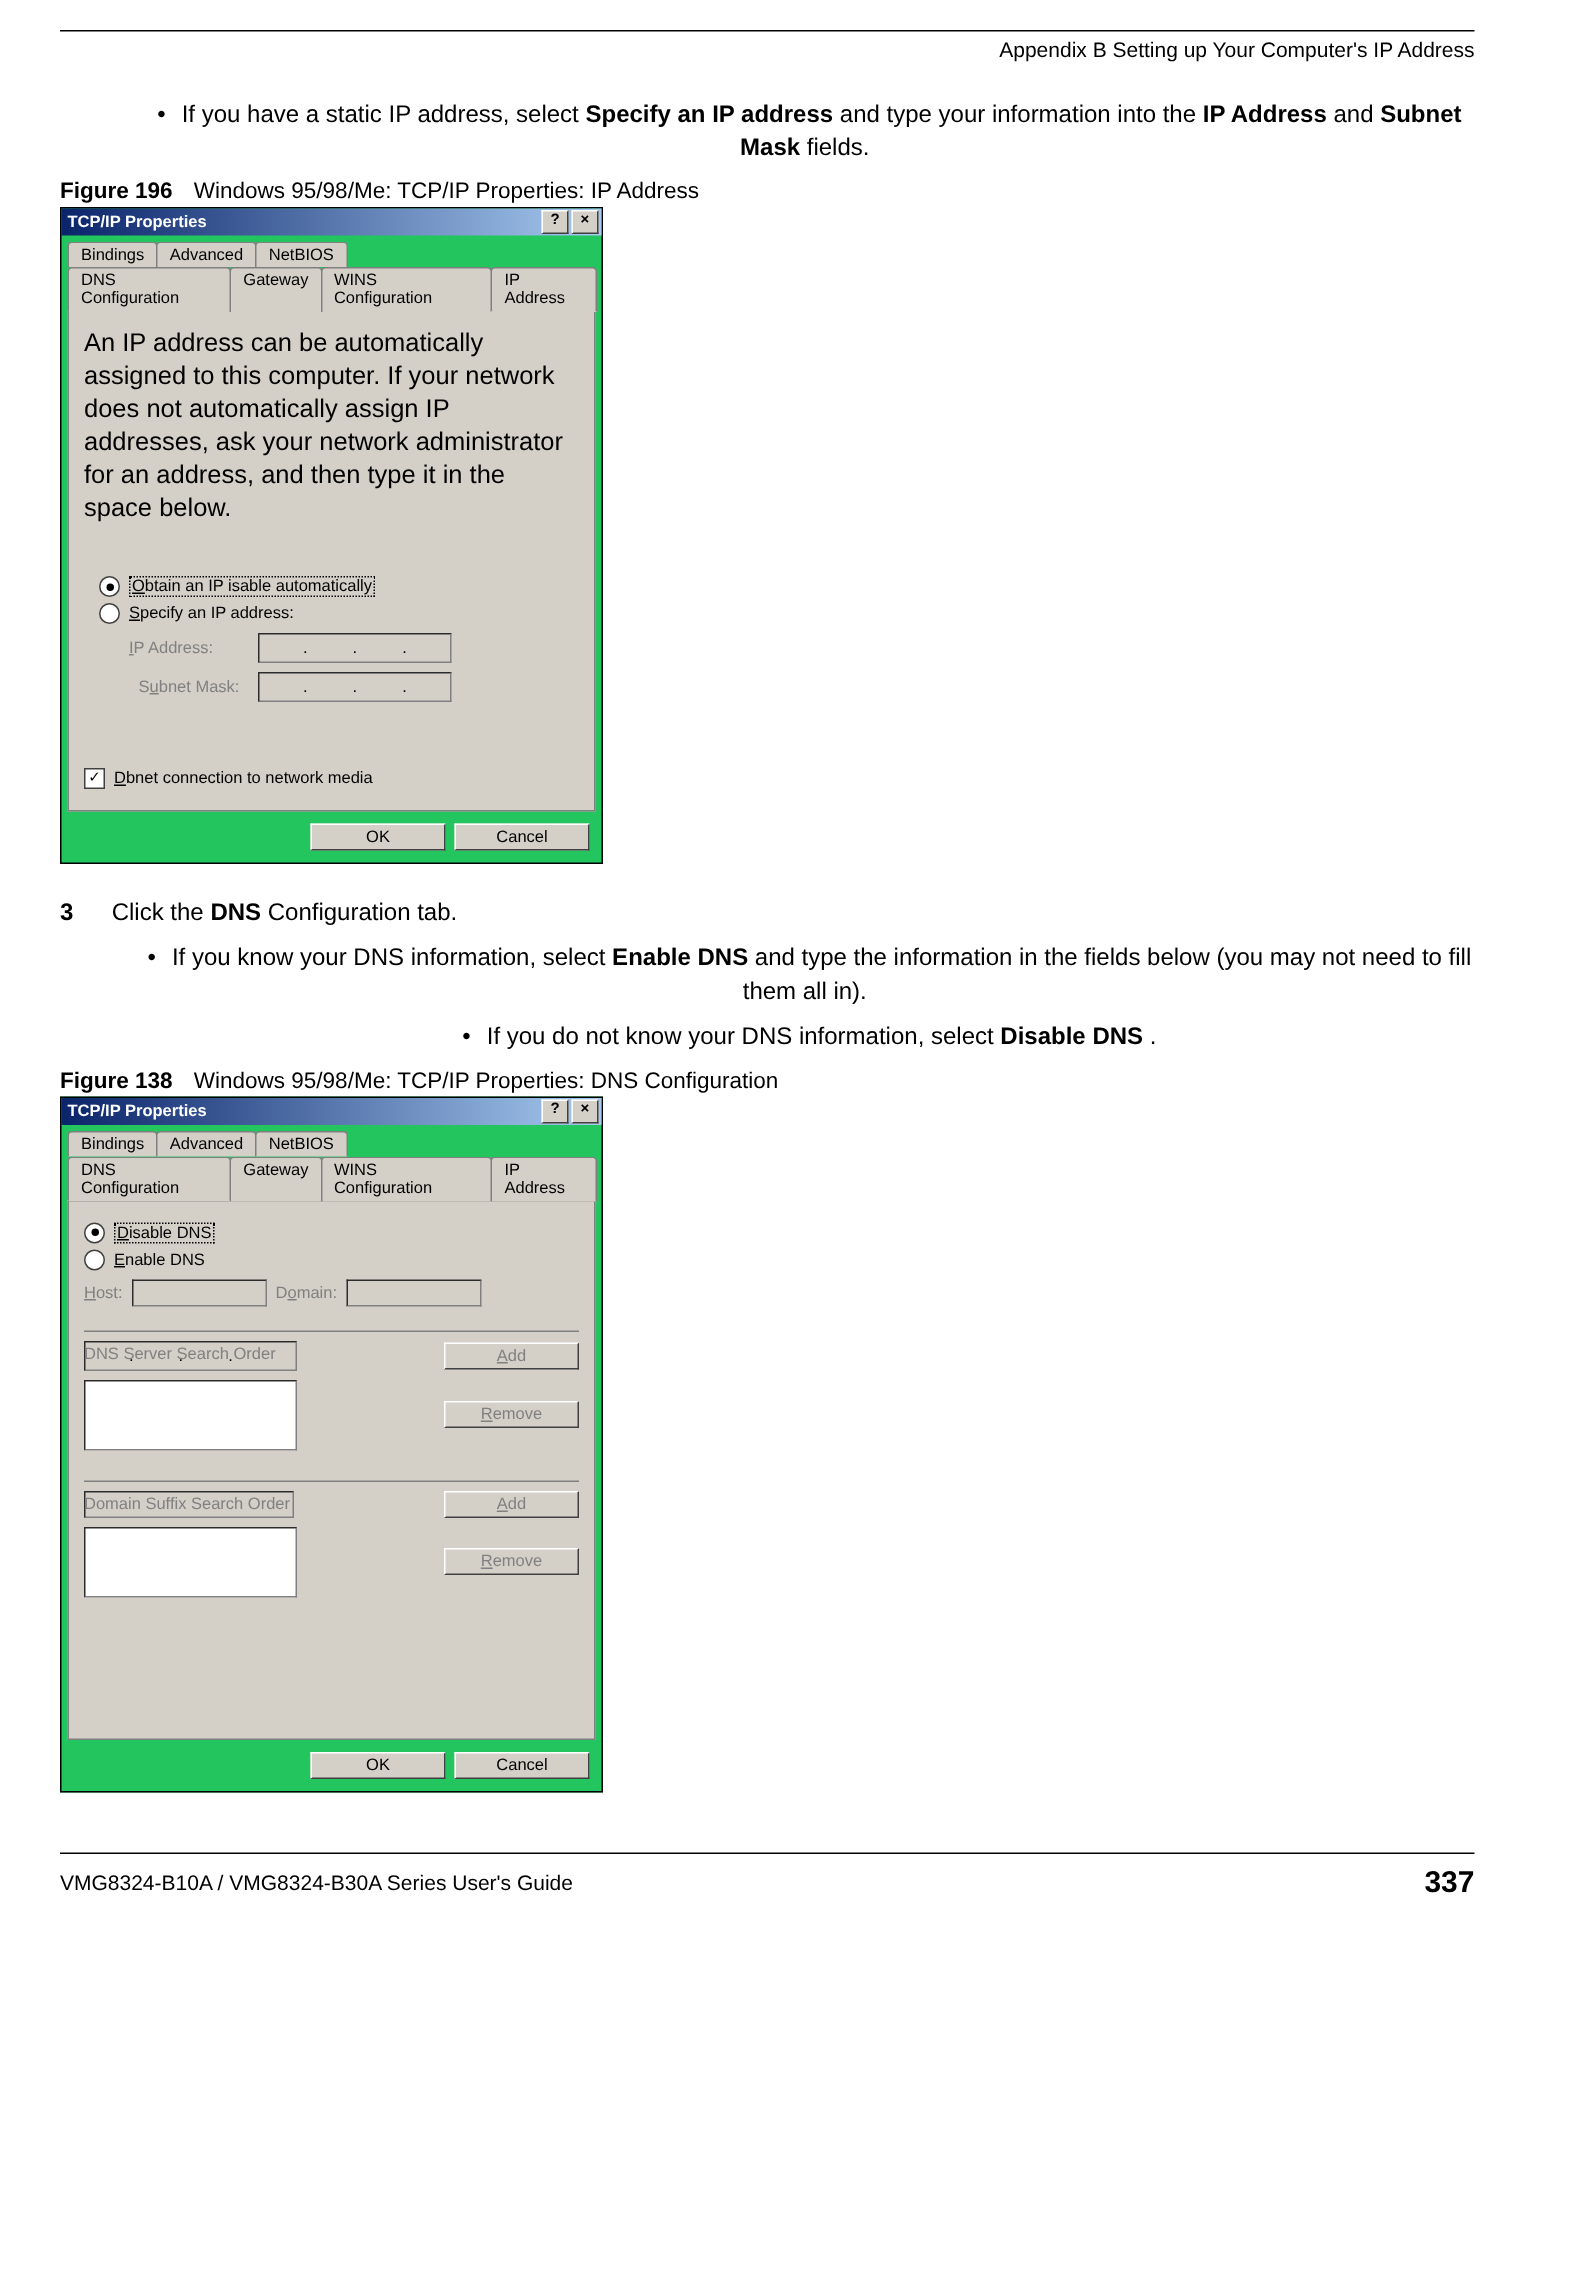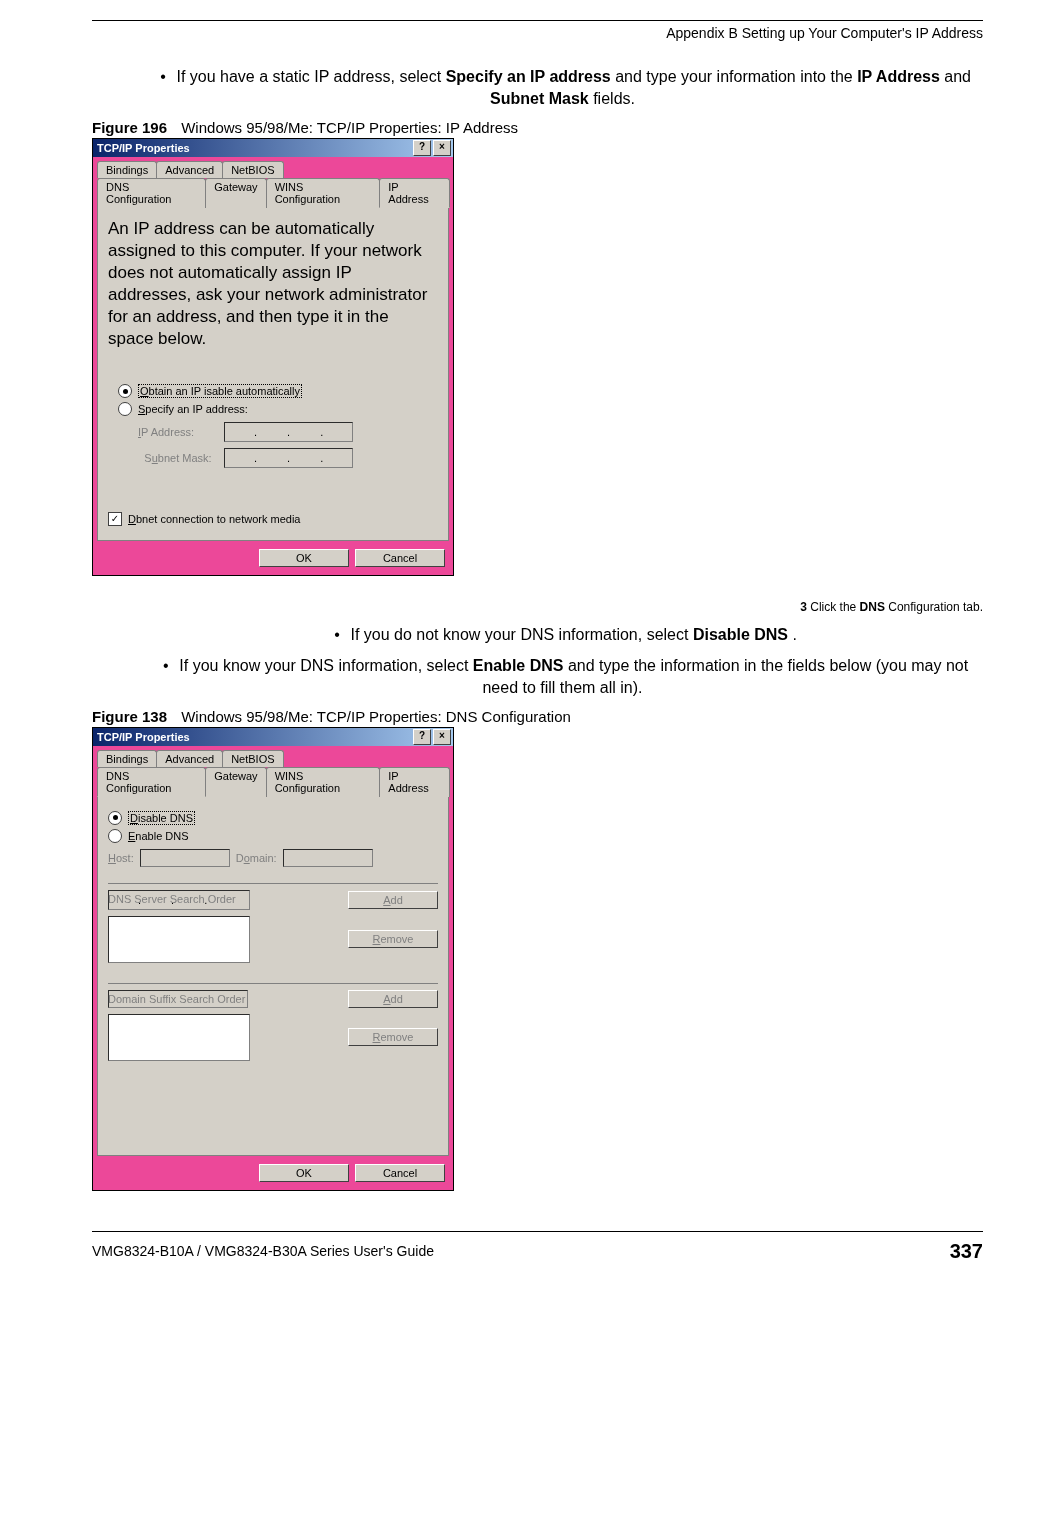--- a/index.html
+++ b/index.html
@@ -3,21 +3,21 @@
 <meta charset="utf-8">
 <style>
   body {
     margin: 0;
     font-family: Arial, Helvetica, sans-serif;
     background: #fff;
     color: #000;
     width: 1063px;
   }
   .page {
-    padding: 20px 80px 20px 92px;
+    padding: 20px 80px 20px 40px;
     box-sizing: border-box;
   }
   .top-rule {
     border-top: 1px solid #000;
     margin-bottom: 4px;
   }
   .header {
     text-align: right;
     font-size: 14px;
     margin-bottom: 25px;
@@ -30,29 +30,28 @@
     text-align: center;
   }
   .bullet-line .dot { display:inline-block; width:18px; }
   .figure-caption {
     font-size: 15px;
     font-weight: bold;
     margin: 6px 0 2px 0;
   }
   .figure-caption .fignum { font-weight: bold; margin-right:10px;}
   .step-line {
-    font-size: 12px;
+    font-size: 16px;
     margin: 14px 0 10px 0;
-    text-align: right;
   }
   .step-line .stepnum { font-weight: bold; display:inline-block; width:30px; }
   .win-dialog {
     width: 360px;
     border: 1px solid #000;
-    background: #ec4899;
+    background: #22c55e;
     font-family: Tahoma, Arial, sans-serif;
     font-size: 11px;
     margin-bottom: 24px;
   }
   .titlebar {
     background: linear-gradient(to right, #0a246a, #a6caf0);
     color: #fff;
     font-weight: bold;
     font-size: 11px;
     height: 18px;
@@ -257,29 +256,29 @@
 
   <div class="step-line">
     <span class="stepnum">3</span>
     <span>Click the </span>
     <b>DNS</b>
     <span> Configuration tab.</span>
   </div>
 
   <div class="bullet-line">
     <span class="dot">•</span>
+    <span>If you know your DNS information, select </span>
+    <b>Enable DNS</b>
+    <span> and type the information in the fields below (you may not need to fill them all in).</span>
+  </div>
+  <div class="bullet-line">
+    <span class="dot">•</span>
     <span>If you do not know your DNS information, select </span>
     <b>Disable DNS</b>
     <span>.</span>
-  </div>
-  <div class="bullet-line">
-    <span class="dot">•</span>
-    <span>If you know your DNS information, select </span>
-    <b>Enable DNS</b>
-    <span> and type the information in the fields below (you may not need to fill them all in).</span>
   </div>
 
   <div class="figure-caption">
     <span class="fignum">Figure 138</span>
     <span style="font-weight:normal;">Windows 95/98/Me: TCP/IP Properties: DNS Configuration</span>
   </div>
 
   <div class="win-dialog">
     <div class="titlebar">
       <span class="title-text">TCP/IP Properties</span>

